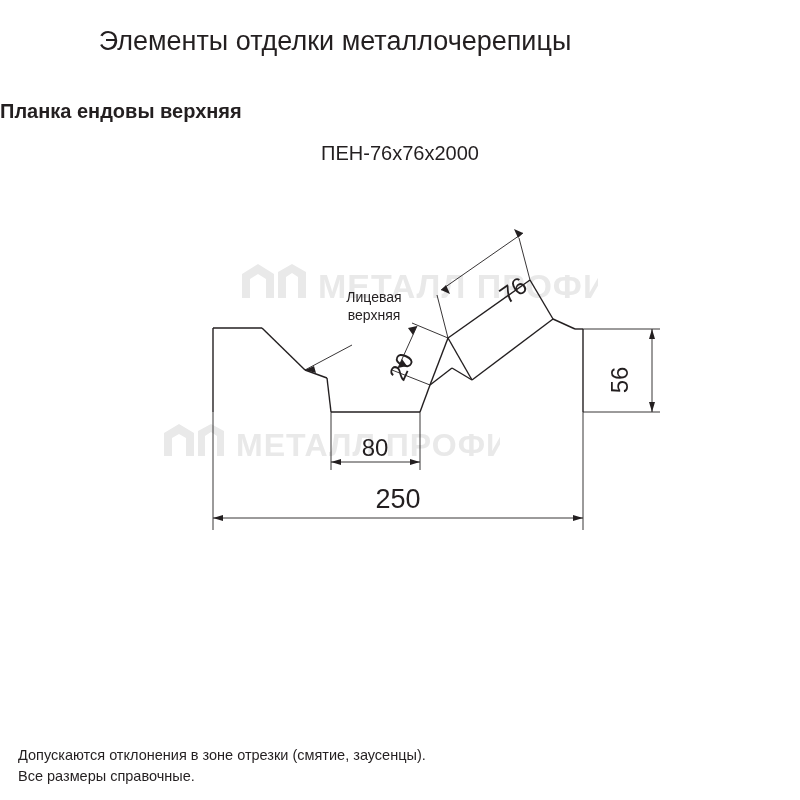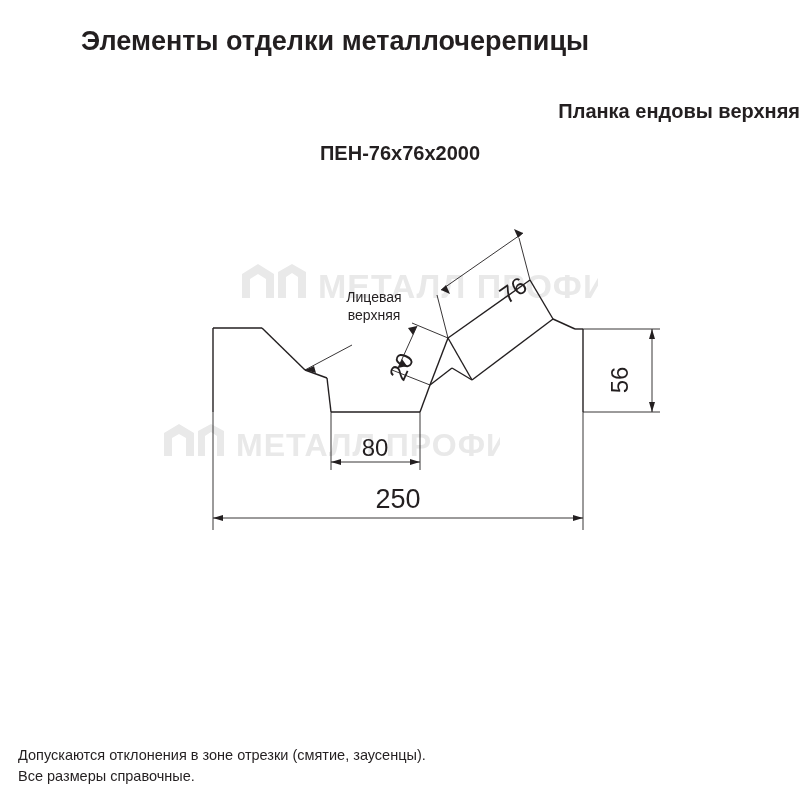--- a/index.html
+++ b/index.html
@@ -20,42 +20,42 @@
     width: 800px;
     height: 800px;
   }
   .title {
     position: absolute;
     left: 0;
     top: 26px;
     width: 670px;
     text-align: center;
     font-size: 27px;
-    font-weight: bold;
+    font-weight: normal;
     letter-spacing: 0px;
     color: #231f20;
   }
   .subtitle {
     position: absolute;
     left: 0;
     top: 100px;
     width: 800px;
-    text-align: right;
+    text-align: left;
     font-size: 20px;
     font-weight: bold;
     color: #231f20;
   }
   .code {
     position: absolute;
     left: 0;
     top: 142px;
     width: 800px;
     text-align: center;
     font-size: 20px;
-    font-weight: bold;
+    font-weight: normal;
     color: #231f20;
   }
   .drawing {
     position: absolute;
     left: 0;
     top: 180px;
     width: 800px;
     height: 480px;
   }
   .watermark {

